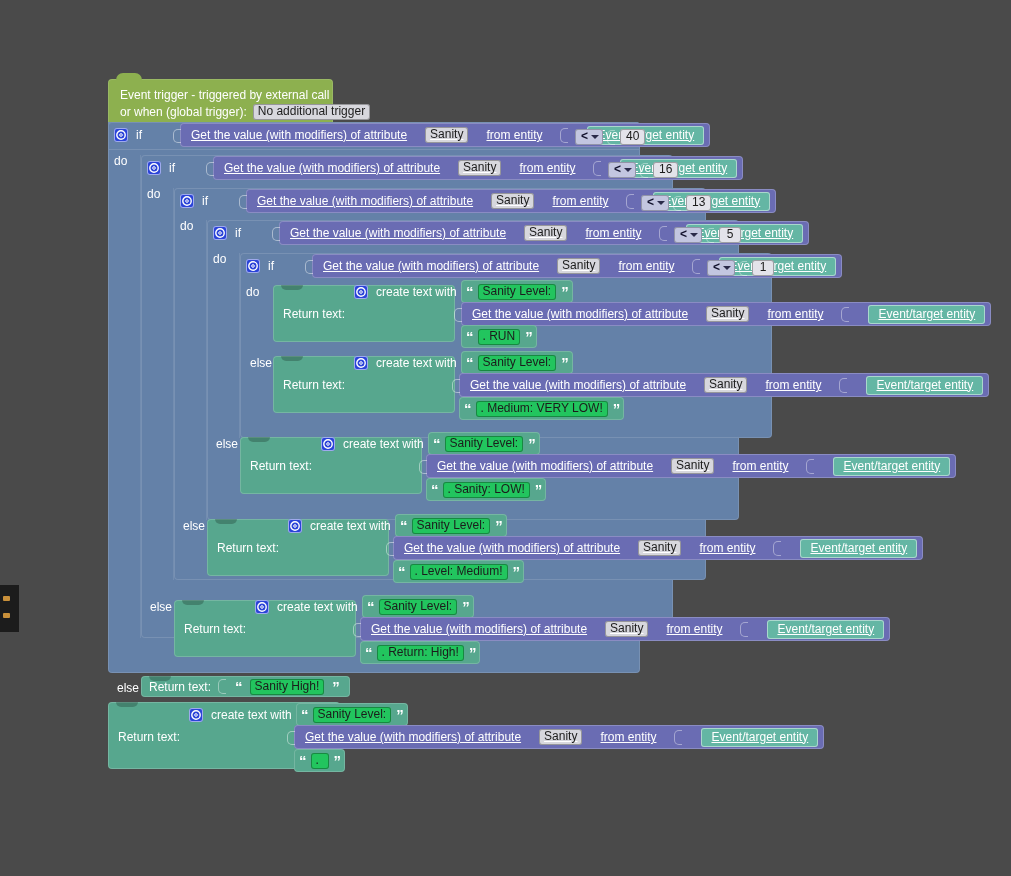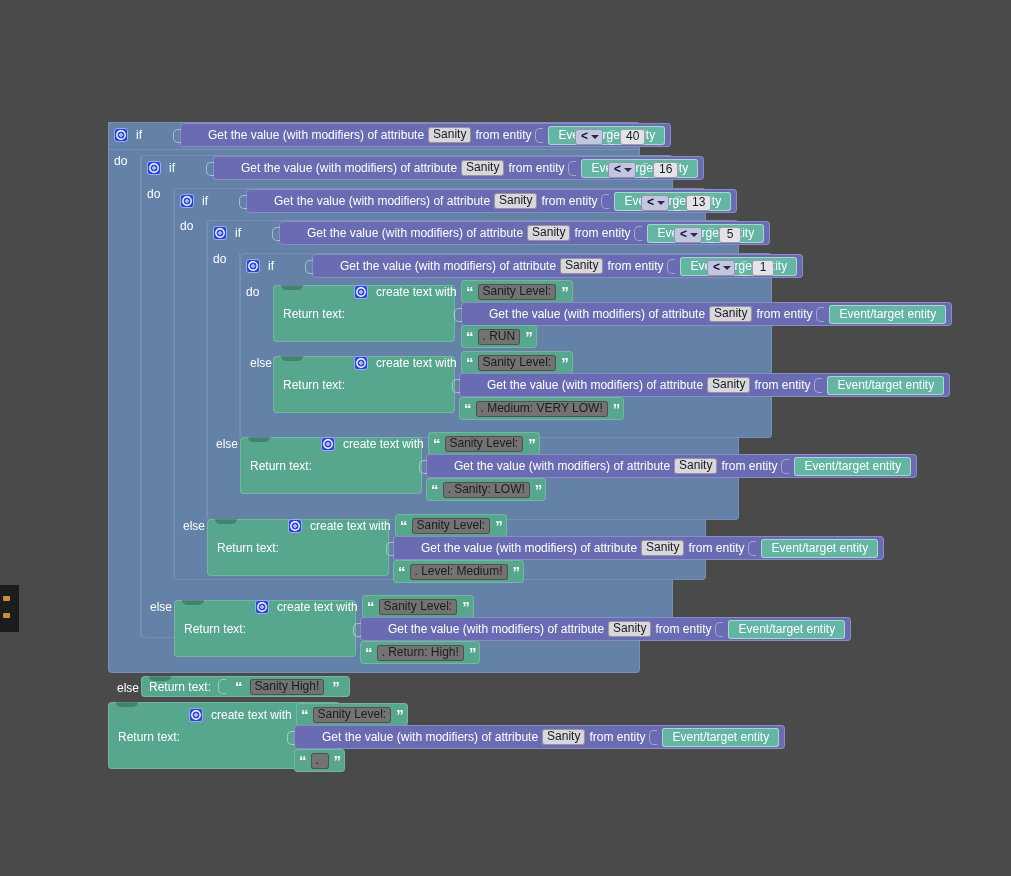--- a/index.html
+++ b/index.html
@@ -49,23 +49,24 @@
     background:#6481a8;
     border-radius:4px;
     box-shadow:inset 0 0 0 1px rgba(255,255,255,.13);
   }
 
   
   .val{
     background:#6a6cb3;
     border-radius:4px;
     box-shadow:inset 0 0 0 1px rgba(255,255,255,.22);
-    display:flex;align-items:center;gap:4px;
-    padding:0 6px 0 28px;
+    display:flex;align-items:center;gap:18px;
+    padding:0 6px 0 11px;
     height:24px;
+    text-decoration:underline;
   }
   
   .txt{
     background:#57a78e;
     border-radius:4px;
     box-shadow:inset 0 0 0 1px rgba(255,255,255,.18);
     display:flex;align-items:center;
     height:23px;
   }
   .txt-q{color:#ffffff;font-size:15px;font-weight:bold;line-height:0;padding:0 5px;letter-spacing:-1px;}
@@ -76,21 +77,21 @@
     height:19px;line-height:19px;padding:0 10px;white-space:nowrap;color:#fff;
   }
 
   
   .field{
     background:#d7d7dd;color:#1c1c1c;border-radius:3px;
     padding:1px 5px 2px 5px;line-height:13px;white-space:nowrap;
     box-shadow:inset 0 0 0 1px rgba(0,0,0,.30);
     font-size:12px;
   }
-  .field-light{background:#737373;}
+  .field-light{background:#22c55e;}
   .field-num{
     background:#e3e3ea;color:#1b1b1b;border-radius:3px;
     padding:1px 6px 2px;line-height:13px;min-width:10px;text-align:center;
     box-shadow:inset 0 0 0 1px rgba(0,0,0,.30);
   }
   .field-dd{
     background:#c3c6e0;color:#11112b;border-radius:3px;
     padding:1px 4px 2px 6px;line-height:13px;display:inline-flex;align-items:center;gap:3px;
     box-shadow:inset 0 0 0 1px rgba(0,0,0,.25);font-weight:bold;
   }
@@ -126,20 +127,30 @@
 </head>
 <body>
 
 <div id="canvas">
 
   <div class="flyout-sliver">
     <div class="chip a"></div>
     <div class="chip b"></div>
   </div>
 
+  <div class="blk hat" style="left:108px;top:79px;width:225px;">
+    <div class="hat-notch"></div>
+    <div class="row">
+      <span class="lbl">Event trigger - triggered by external call</span>
+    </div>
+    <div class="row">
+      <span class="lbl">or when (global trigger):</span>
+      <span class="field">No additional trigger</span>
+    </div>
+  </div>
 
   <div class="blk ctl" style="left:108px;top:122px;width:532px;height:551px;border-radius:0 4px 4px 4px;">
   </div>
   <div class="blk ctl" style="left:108px;top:122px;width:532px;height:28px;border-radius:4px 4px 0 0;"></div>
 
   <div class="blk ctl" style="left:141px;top:155px;width:532px;height:483px;border-radius:4px;"></div>
 
   <div class="blk ctl" style="left:174px;top:188px;width:532px;height:392px;border-radius:4px;"></div>
 
   <div class="blk ctl" style="left:207px;top:220px;width:532px;height:300px;border-radius:4px;"></div>

